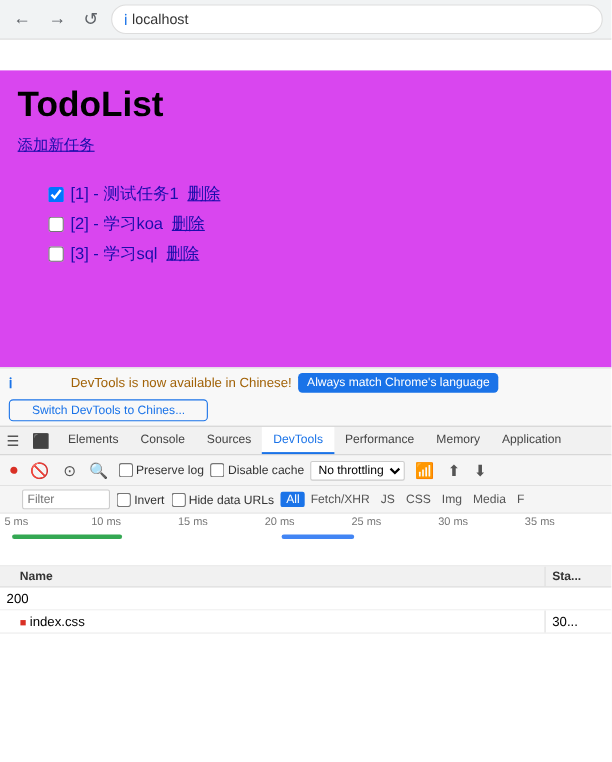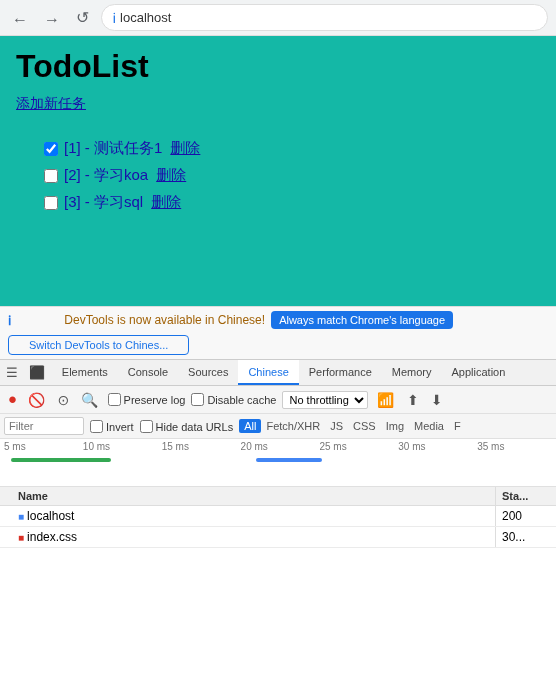--- a/index.html
+++ b/index.html
@@ -33,23 +33,24 @@
       flex: 1;
       gap: 4px;
       font-size: 13px;
       color: #333;
     }
     .address-bar .info-icon { color: #1a73e8; font-size: 14px; }
 
     
     .page-content {
       padding: 12px 16px;
-      background: #14b8a6;
+      background: #d946ef;
       height: 270px;
       overflow: hidden;
+      margin-top: 28px;
     }
     .page-title {
       font-size: 32px;
       font-weight: bold;
       color: #000;
       margin-bottom: 10px;
     }
     .add-task-link {
       color: #1a0dab;
       text-decoration: underline;
@@ -199,21 +200,21 @@
     .throttle-select {
       font-size: 11px;
       border: 1px solid #ccc;
       border-radius: 2px;
       padding: 1px 2px;
       background: #fff;
     }
     .devtools-filter-row {
       display: flex;
       align-items: center;
-      padding: 3px 4px;
+      padding: 3px 20px;
       background: #f5f5f5;
       border-bottom: 1px solid #e0e0e0;
       gap: 6px;
       flex-shrink: 0;
       flex-wrap: nowrap;
       overflow: hidden;
     }
     .filter-input {
       font-size: 11px;
       border: 1px solid #ccc;
@@ -348,21 +349,21 @@
 </div>
 
 <div class="devtools-panel">
 
   <div class="devtools-tabs">
     <button class="tab-icon-btn">☰</button>
     <button class="tab-icon-btn">⬛</button>
     <button class="tab-btn">Elements</button>
     <button class="tab-btn">Console</button>
     <button class="tab-btn">Sources</button>
-    <button class="tab-btn active">Chinese</button>
+    <button class="tab-btn active">DevTools</button>
     <button class="tab-btn">Performance</button>
     <button class="tab-btn">Memory</button>
     <button class="tab-btn">Application</button>
   </div>
 
   <div class="devtools-toolbar">
     <button class="toolbar-icon-btn red">⏺</button>
     <button class="toolbar-icon-btn">🚫</button>
     <button class="toolbar-icon-btn">⊙</button>
     <button class="toolbar-icon-btn">🔍</button>
@@ -418,23 +419,20 @@
       <div class="timeline-bar bar-blue" style="left:46%;width:12%;"></div>
     </div>
   </div>
 
   <div class="requests-table">
     <div class="table-header">
       <div class="col-name">Name</div>
       <div class="col-status">Sta...</div>
     </div>
     <div class="table-row">
-      <div class="col-name">
-        <span class="row-icon-blue">■</span>localhost
-      </div>
       <div class="col-status">200</div>
     </div>
     <div class="table-row">
       <div class="col-name">
         <span class="row-icon-red">■</span>index.css
       </div>
       <div class="col-status">30...</div>
     </div>
   </div>
 

